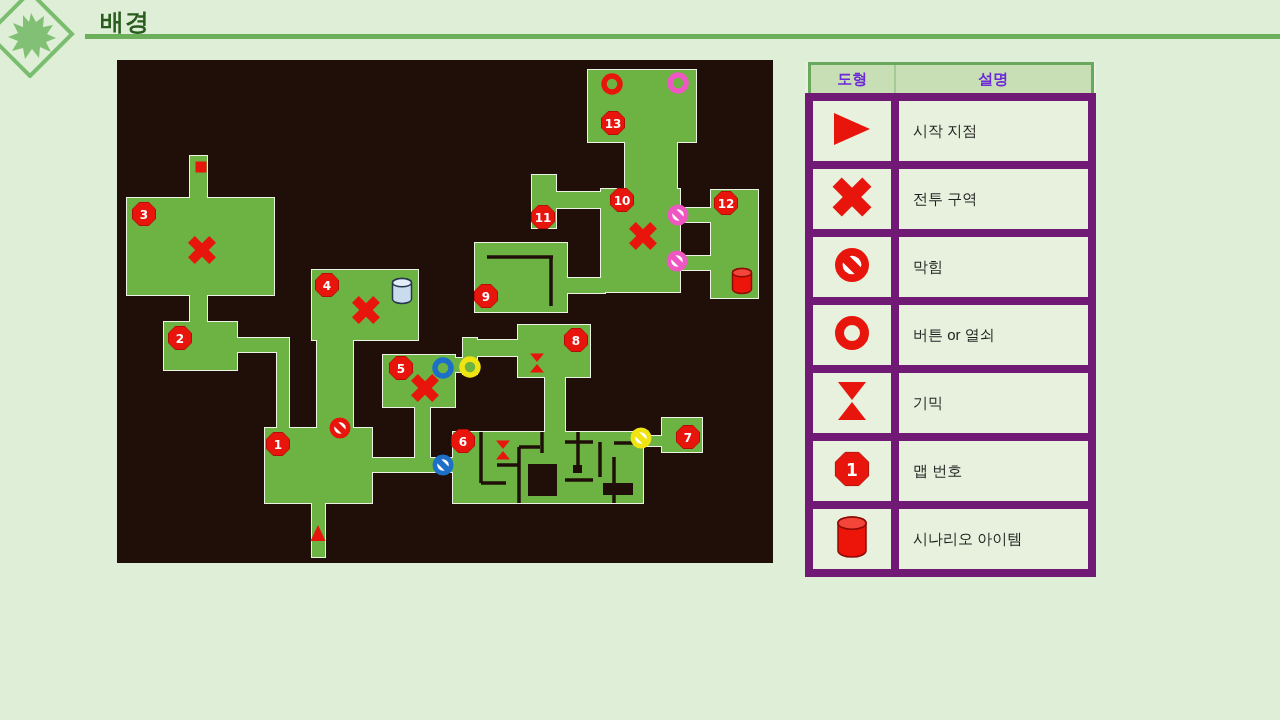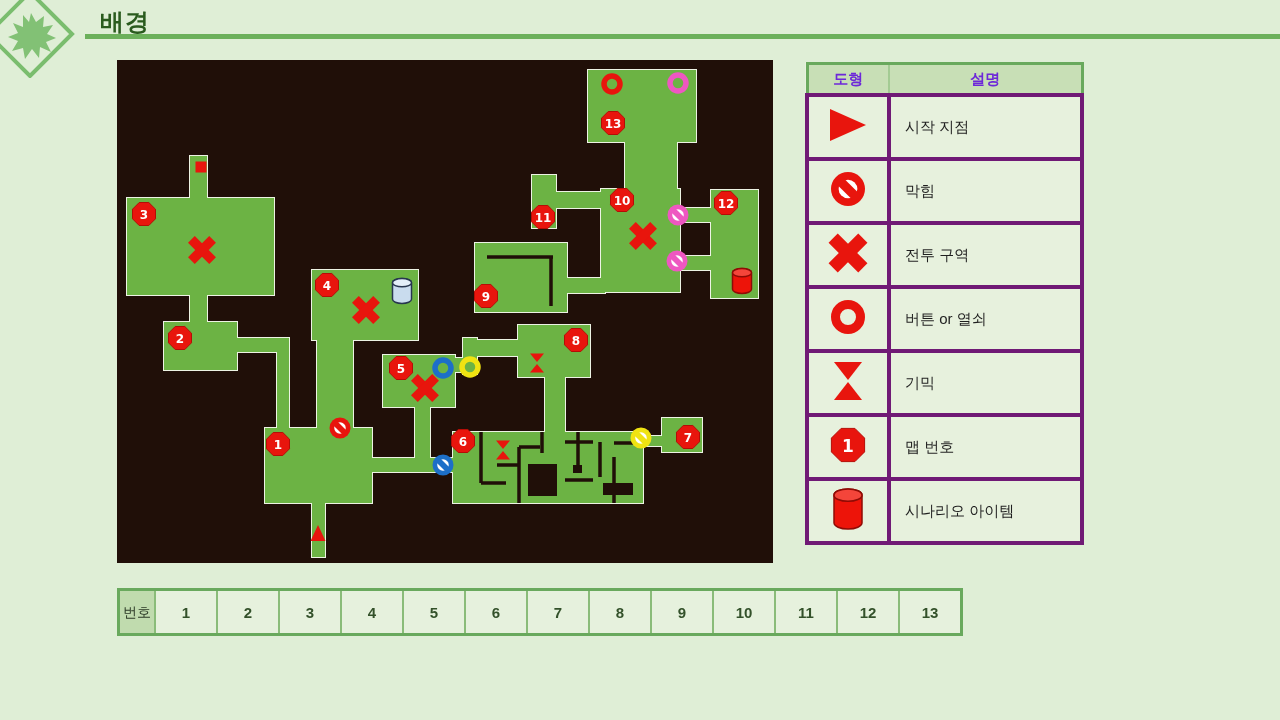--- a/index.html
+++ b/index.html
@@ -17,21 +17,21 @@
   #map-wrap{position:absolute;left:117px;top:60px;width:656px;height:503px;background:#200f08;}
   
   table.legend{
     position:absolute;left:805px;top:62px;border-collapse:collapse;
     background:#e7f1dd;border:3px solid #69a95d;table-layout:fixed;
   }
   table.legend th{
     background:#c8dfb6;border:2px solid #a3cb93;height:26px;
     font-size:15px;color:#6d28d9;font-weight:bold;
   }
-  table.legend td{border:4px solid #701a75;height:54.6px;}
+  table.legend td{border:8px solid #701a75;height:54.6px;}
   td.shape-cell{width:76px;text-align:center;vertical-align:middle;}
   td.desc-cell{width:174px;font-size:15px;color:#1f1f1f;padding-left:14px;vertical-align:middle;}
   
   table.rooms{
     position:absolute;left:117px;top:588px;border-collapse:collapse;
     background:#e6f1dd;border:3px solid #69a95d;table-layout:fixed;
   }
   table.rooms td{border:2px solid #8abc79;text-align:center;vertical-align:middle;}
   td.rt-head{
     width:30px;background:#c0dbae;font-size:14px;color:#2b3a26;
@@ -292,43 +292,43 @@
       <td class="shape-cell">
         <svg width="68" height="54" viewBox="0 0 68 54">
             <polygon points="16,11 16,43 52,27" fill="#e8150d"></polygon>
           </svg>
       </td>
       <td class="desc-cell">시작 지점</td>
     </tr>
       <tr>
       <td class="shape-cell">
         <svg width="68" height="54" viewBox="0 0 68 54">
+            <g transform="translate(34 27) rotate(45)">
+              <rect x="-21" y="-6.5" width="42" height="13" fill="#e8150d"></rect>
+              <rect x="-6.5" y="-21" width="13" height="42" fill="#e8150d"></rect>
+            </g>
+          </svg>
+      </td>
+      <td class="desc-cell">전투 구역</td>
+    </tr>
+      <tr>
+      <td class="shape-cell">
+        <svg width="68" height="54" viewBox="0 0 68 54">
             <circle cx="34" cy="27" r="17" fill="#e8150d"></circle>
             <circle cx="34" cy="27" r="9.350000000000001" fill="#ffffff"></circle>
             <g transform="translate(34 27) rotate(45)">
               <rect x="-13.94" y="-4.59" width="27.88" height="9.18" fill="#e8150d"></rect>
             </g>
           </svg>
       </td>
       <td class="desc-cell">막힘</td>
     </tr>
       <tr>
       <td class="shape-cell">
         <svg width="68" height="54" viewBox="0 0 68 54">
-            <g transform="translate(34 27) rotate(45)">
-              <rect x="-21" y="-6.5" width="42" height="13" fill="#e8150d"></rect>
-              <rect x="-6.5" y="-21" width="13" height="42" fill="#e8150d"></rect>
-            </g>
-          </svg>
-      </td>
-      <td class="desc-cell">전투 구역</td>
-    </tr>
-      <tr>
-      <td class="shape-cell">
-        <svg width="68" height="54" viewBox="0 0 68 54">
             <circle cx="34" cy="27" r="12.5" fill="none" stroke="#e8150d" stroke-width="9"></circle>
           </svg>
       </td>
       <td class="desc-cell">버튼 or 열쇠</td>
     </tr>
       <tr>
       <td class="shape-cell">
         <svg width="68" height="54" viewBox="0 0 68 54">
             <polygon points="20,8 48,8 34,26" fill="#e8150d"></polygon>
             <polygon points="20,46 48,46 34,28" fill="#e8150d"></polygon>
@@ -352,30 +352,14 @@
             <ellipse cx="34" cy="13.16" rx="14" ry="6.16" fill="#f4453a" stroke="#8f0b05" stroke-width="1.5"></ellipse>
           </svg>
       </td>
       <td class="desc-cell">시나리오 아이템</td>
     </tr>
     </tbody>
 </table>
 
 <table class="rooms">
   <tbody id="rooms-body">
-      <tr class="rt-num">
-    <td class="rt-head">번호</td>
-        <td class="rt-num-cell">1</td>
-        <td class="rt-num-cell">2</td>
-        <td class="rt-num-cell">3</td>
-        <td class="rt-num-cell">4</td>
-        <td class="rt-num-cell">5</td>
-        <td class="rt-num-cell">6</td>
-        <td class="rt-num-cell">7</td>
-        <td class="rt-num-cell">8</td>
-        <td class="rt-num-cell">9</td>
-        <td class="rt-num-cell">10</td>
-        <td class="rt-num-cell">11</td>
-        <td class="rt-num-cell">12</td>
-        <td class="rt-num-cell">13</td>
-      </tr>
     </tbody>
 </table>
 
 </body></html>

